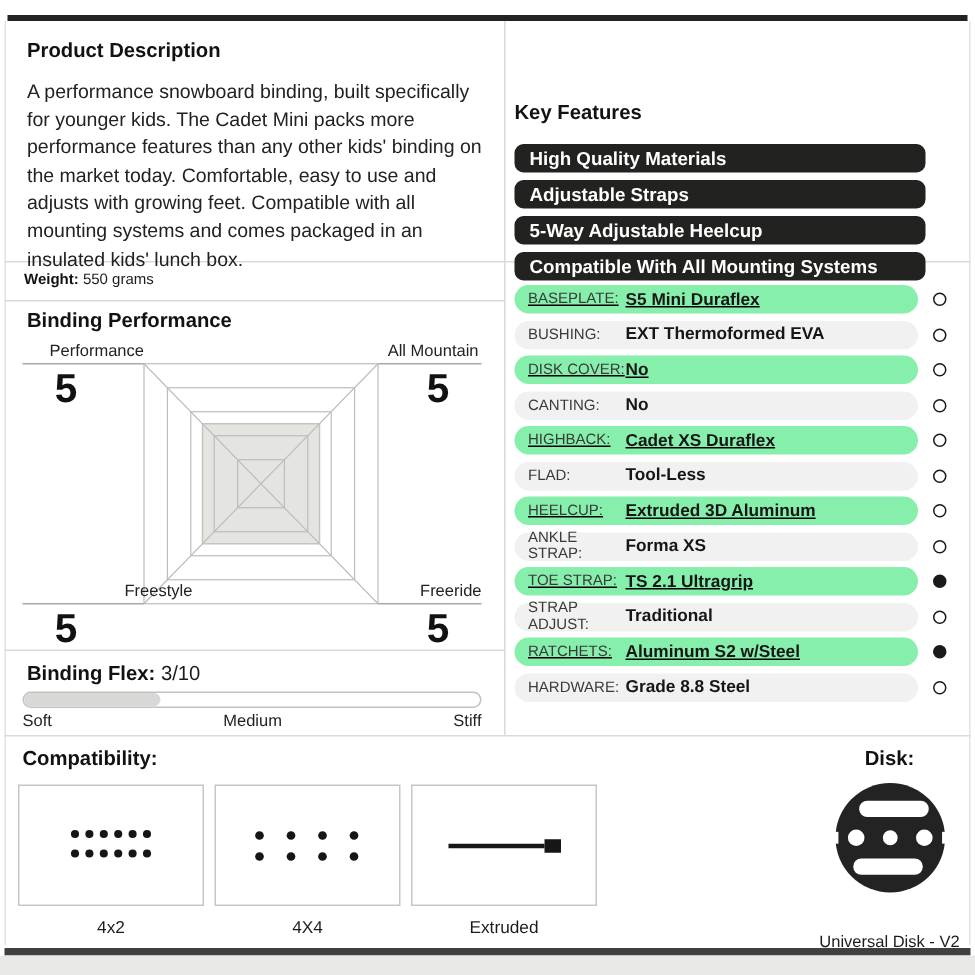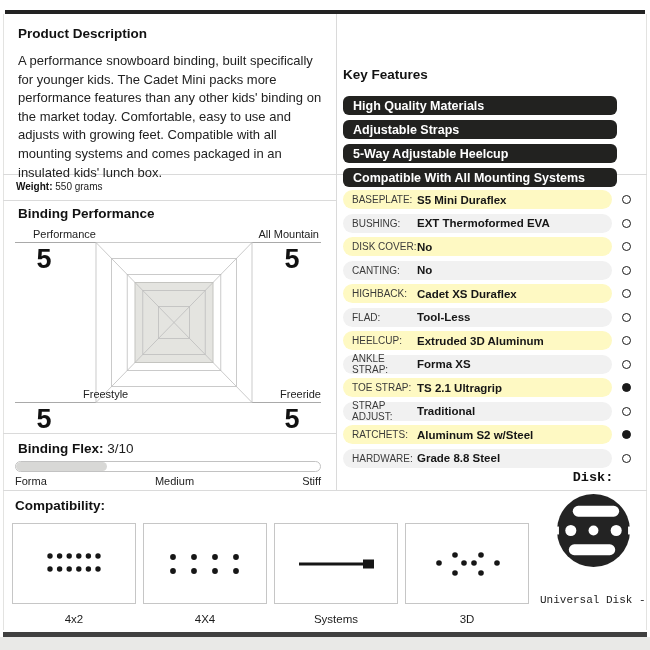--- a/index.html
+++ b/index.html
@@ -34,21 +34,21 @@
   
   .weight{position:absolute;left:16px;top:181px;font-size:10px;color:#1c1c1c;}
   .weight b{font-weight:bold;color:#111;}
 
   
   .tech{position:absolute;left:343px;top:180px;width:297px;}
   .tech-head{display:flex;justify-content:space-between;align-items:baseline;}
   .tech-rows{margin-top:10px;}
   .trow{display:flex;align-items:center;height:19px;margin-bottom:4.5px;}
   .tpill{width:269px;height:19px;border-radius:10px;display:flex;align-items:center;padding-left:9px;box-sizing:border-box;}
-  .tpill.dark{background:#fef9c3;} .tpill.light{background:#f1f1f1;}
+  .tpill.dark{background:#86efac;text-decoration:underline;} .tpill.light{background:#f1f1f1;}
   .tlabel{width:65px;flex-shrink:0;font-size:10px;color:#3a3a3a;}
   .tvalue{font-size:11.5px;font-weight:bold;color:#161616;white-space:nowrap;}
   .tnew{flex:1;display:flex;justify-content:center;}
   .dot{width:7px;height:7px;border:1.4px solid #1a1a1a;border-radius:50%;background:#fff;}
   .dot.filled{background:#1a1a1a;}
 
   
   .bp-head{position:absolute;left:18px;top:206px;}
   .radar{position:absolute;left:13px;top:227px;width:310px;height:205px;}
   .radar svg{position:absolute;left:0;top:0;}
@@ -66,21 +66,21 @@
 
   
   .compat-head{position:absolute;left:15px;top:498px;}
   .cboxes{position:absolute;left:12px;top:523px;display:flex;gap:7px;}
   .cbox-wrap{width:124px;}
   .cbox{width:124px;height:81px;border:1px solid #c6c6c6;box-sizing:border-box;background:#fff;
         display:flex;align-items:center;justify-content:center;}
   .clabel{text-align:center;margin-top:9px;font-size:11.5px;color:#1c1c1c;}
 
   
-  .disk{position:absolute;left:540px;top:470px;width:106px;text-align:center;font-family:Liberation Mono, monospace;}
+  .disk{position:absolute;left:540px;top:498px;width:106px;text-align:center;}
   .disk .icon{margin-top:7px;}
   .disk .dlabel{margin-top:20px;font-size:11px;color:#1c1c1c;white-space:nowrap;}
 </style>
 </head>
 <body>
 
 <div class="frame">
 
   <div class="topbar"></div>
   <div class="edge l"></div>
@@ -150,21 +150,21 @@
   </div>
 
   <div class="flex-head">
     <b>Binding Flex:</b>
     <span>3/10</span>
   </div>
   <div class="flex-bar">
     <div class="flex-fill" style="width: 30%;"></div>
   </div>
   <div class="flex-labels">
-    <span>Forma</span>
+    <span>Soft</span>
     <span>Medium</span>
     <span>Stiff</span>
   </div>
 
   <div class="tech">
     <div class="tech-rows">
         <div class="trow">
           <div class="tpill dark">
             <span class="tlabel">BASEPLATE:</span>
             <span class="tvalue">S5 Mini Duraflex</span>
@@ -315,38 +315,21 @@
 </div>
         <div class="clabel">4X4</div>
       </div>
       <div class="cbox-wrap">
         <div class="cbox">
   <svg width="122" height="79" viewBox="0 0 122 79">
     <line x1="24" y1="40" x2="88" y2="40" stroke="#161616" stroke-width="3"></line>
     <rect x="88" y="35.5" width="11" height="9" fill="#161616"></rect>
   </svg>
 </div>
-        <div class="clabel">Systems</div>
-      </div>
-      <div class="cbox-wrap">
-        <div class="cbox">
-  <svg width="122" height="79" viewBox="0 0 122 79">
-    <g fill="#161616">
-      <circle cx="33" cy="39" r="2.8"></circle>
-      <circle cx="49" cy="31" r="2.8"></circle>
-              <circle cx="49" cy="49" r="2.8"></circle>
-              <circle cx="58" cy="39" r="2.8"></circle>
-      <circle cx="68" cy="39" r="2.8"></circle>
-              <circle cx="75" cy="31" r="2.8"></circle>
-              <circle cx="75" cy="49" r="2.8"></circle>
-      <circle cx="91" cy="39" r="2.8"></circle>
-    </g>
-  </svg>
-</div>
-        <div class="clabel">3D</div>
+        <div class="clabel">Extruded</div>
       </div>
     </div>
 
   <div class="disk">
     <h3 class="sec" style="text-align:center">Disk:</h3>
     <div class="icon">
       <svg width="77" height="77" viewBox="0 0 78 78">
         <circle cx="39" cy="39" r="37" fill="#232323"></circle>
         <rect x="18" y="14" width="47" height="11" rx="5.5" fill="#fff"></rect>
         <rect x="14" y="53" width="47" height="11" rx="5.5" fill="#fff"></rect>

